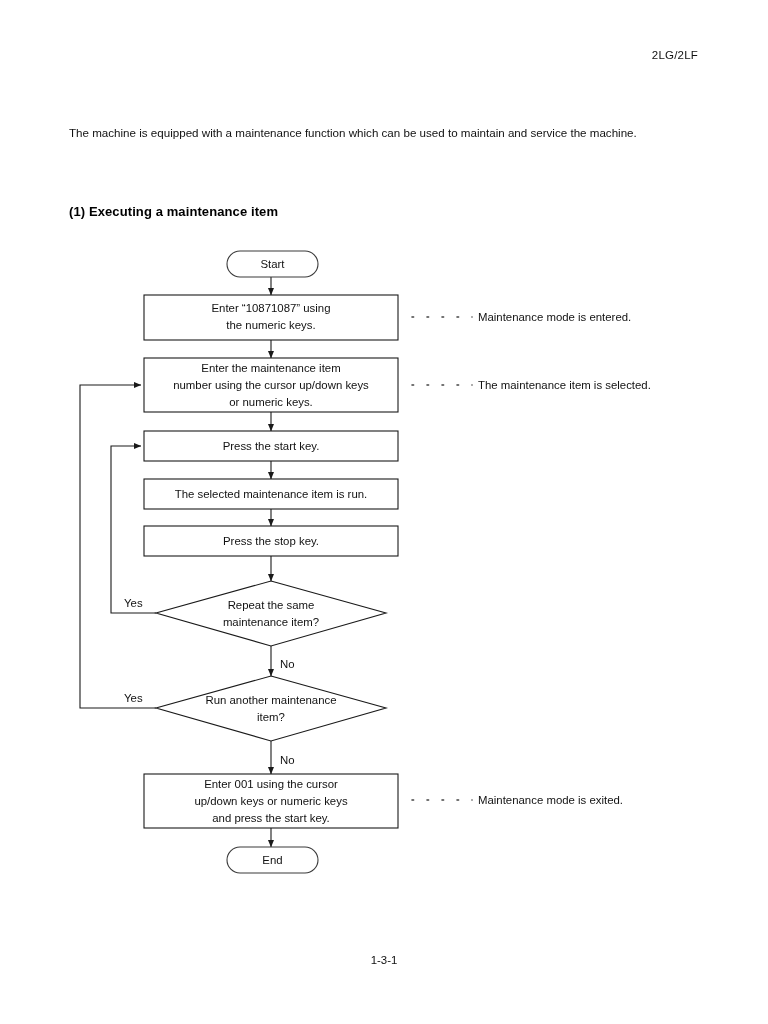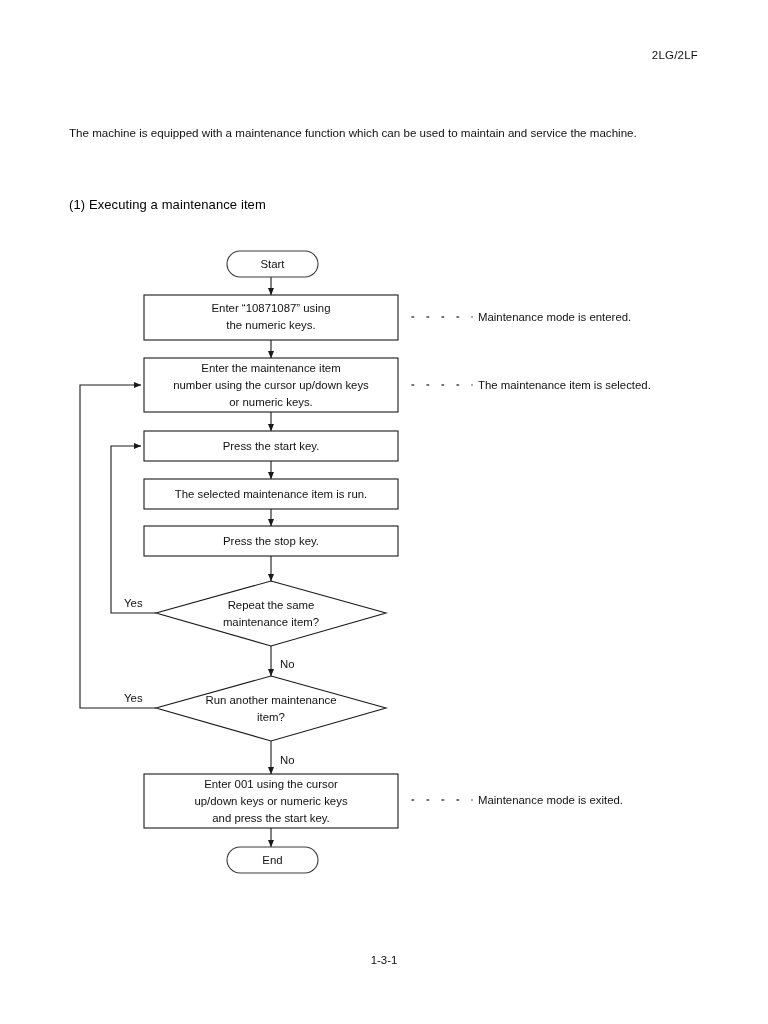--- a/index.html
+++ b/index.html
@@ -54,23 +54,23 @@
     width: 590px;
     font-size: 11.6px;
     line-height: 19px;
     color: #111;
   }
 
   
   .subsection {
     position: absolute;
     left: 69px;
-    top: 197px;
+    top: 204px;
     font-size: 13px;
-    font-weight: normal;
+    font-weight: bold;
     letter-spacing: 0.1px;
     white-space: nowrap;
   }
 
   
   .flowchart {
     position: absolute;
     left: 0;
     top: 0;
     width: 768px;

